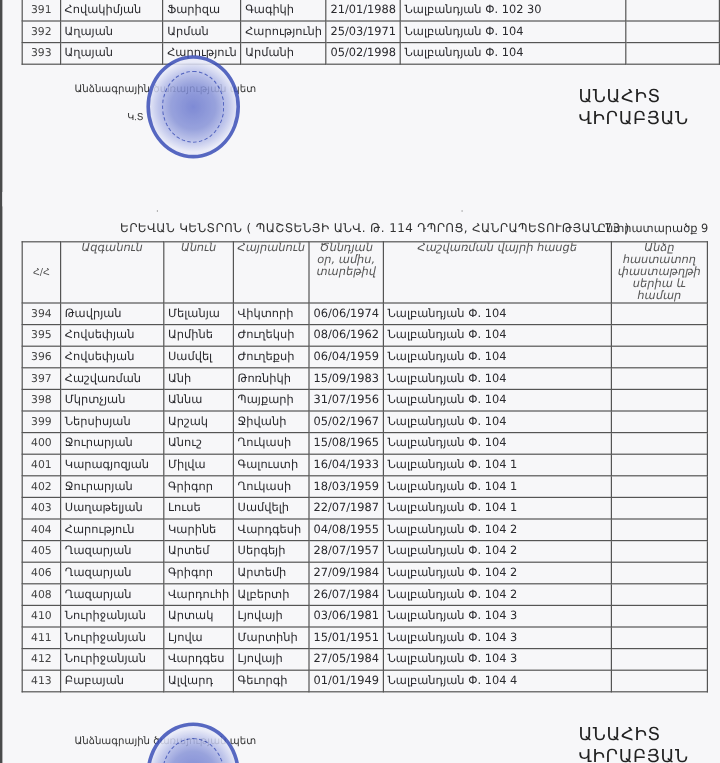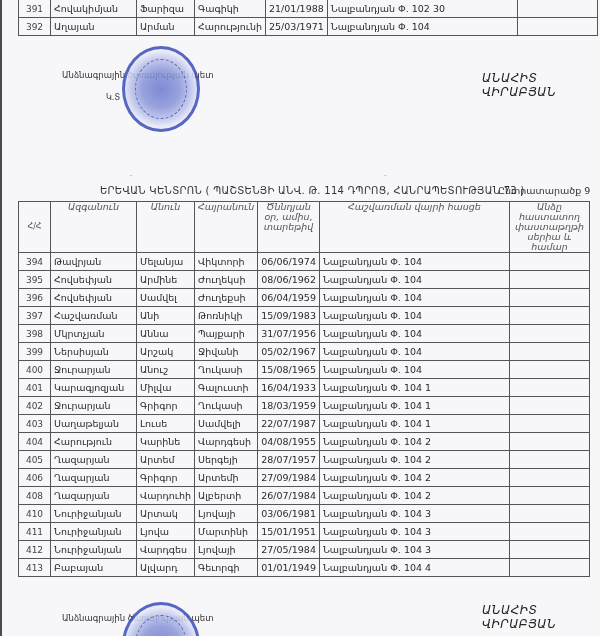--- a/index.html
+++ b/index.html
@@ -10,21 +10,21 @@
     #page2 { top:160px; height:476px; }
     table.roster { border-collapse:collapse; position:absolute; table-layout:fixed; }
     table.roster td { border:1px solid #555; font-size:9.5px; height:17px; padding:0 3px; white-space:nowrap; overflow:hidden; }
     table.roster td.num { text-align:center; color:#444; font-size:9px; }
     .c-num{width:32px} .c-sur{width:86px} .c-name{width:58px} .c-pat{width:60px} .c-dob{width:50px} .c-addr{width:190px} .c-last{width:80px}
     #t1 { left:16px; top:-1px; }
     #t2 { left:16px; top:41px; }
     .hdr td { font-style:italic; font-size:7.5px; color:#555; vertical-align:top; text-align:center; height:86px; padding-top:4px; line-height:10px; white-space:normal !important; }
     .hdr td.hn { font-style:normal; font-size:8px; vertical-align:middle; padding-top:0; }
     .sig-label { position:absolute; font-size:8.5px; color:#333; }
-    .sig-name { position:absolute; font-size:12px; color:#222; letter-spacing:0.5px;font-style:italic; }
+    .sig-name { position:absolute; font-size:15px; color:#222; letter-spacing:0.5px; }
     .stamp { position:absolute; width:72px; height:80px; border-radius:50%;
       border:3px solid #3b4fb8; background:radial-gradient(circle,#6a78cf 0%,#8894d8 35%,#b9c0ea 55%,#e8eaf8 70%);
       opacity:0.85; }
     .stamp::after { content:""; position:absolute; left:10px; top:10px; right:10px; bottom:10px; border-radius:50%; border:1px dashed #3b4fb8; }
     .initials { position:absolute; font-size:8px; color:#333; }
     .title-line { position:absolute; top:25px; left:98px; font-size:10px; color:#333; letter-spacing:0.3px; }
     .precinct { position:absolute; top:25px; left:496px; font-size:9.5px; color:#333; }
     .dot { position:absolute; top:12px; font-size:7px; color:#555; }
   </style>
 </head>
@@ -53,25 +53,34 @@
         </tr>
         <tr>
           <td class="num">392</td>
           <td>Աղայան</td>
           <td>Արման</td>
           <td>Հարությունի</td>
           <td>25/03/1971</td>
           <td>Նալբանդյան Փ.   104</td>
           <td></td>
         </tr>
+        <tr>
+          <td class="num">393</td>
+          <td>Աղայան</td>
+          <td>Հարություն</td>
+          <td>Արմանի</td>
+          <td>05/02/1998</td>
+          <td>Նալբանդյան Փ.   104</td>
+          <td></td>
+        </tr>
       </tbody>
   </table>
   <div class="sig-label" style="left:60px;top:70px;">Անձնագրային ծառայության պետ</div>
   <div class="stamp" style="left:120px;top:46px;"></div>
-  <div class="initials" style="left:104px;top:93px;">Կ.Տ</div>
+  <div class="initials" style="left:104px;top:93px;font-family:Liberation Serif, serif;">Կ.Տ</div>
   <div class="sig-name" style="left:480px;top:71px;">ԱՆԱՀԻՏ ՎԻՐԱԲՅԱՆ</div>
 </div>
 
 <div class="page" id="page2">
   <span class="dot" style="left:128px;">·</span>
   <span class="dot" style="left:382px;">·</span>
   <div class="title-line">ԵՐԵՎԱՆ ԿԵՆՏՐՈՆ   ( ՊԱՇՏԵՆՅԻ ԱՆՎ. Թ. 114 ԴՊՐՈՑ, ՀԱՆՐԱՊԵՏՈՒԹՅԱՆ 73 )</div>
   <div class="precinct">Ընտրատարածք  9</div>
   <table class="roster" id="t2">
     <colgroup>

